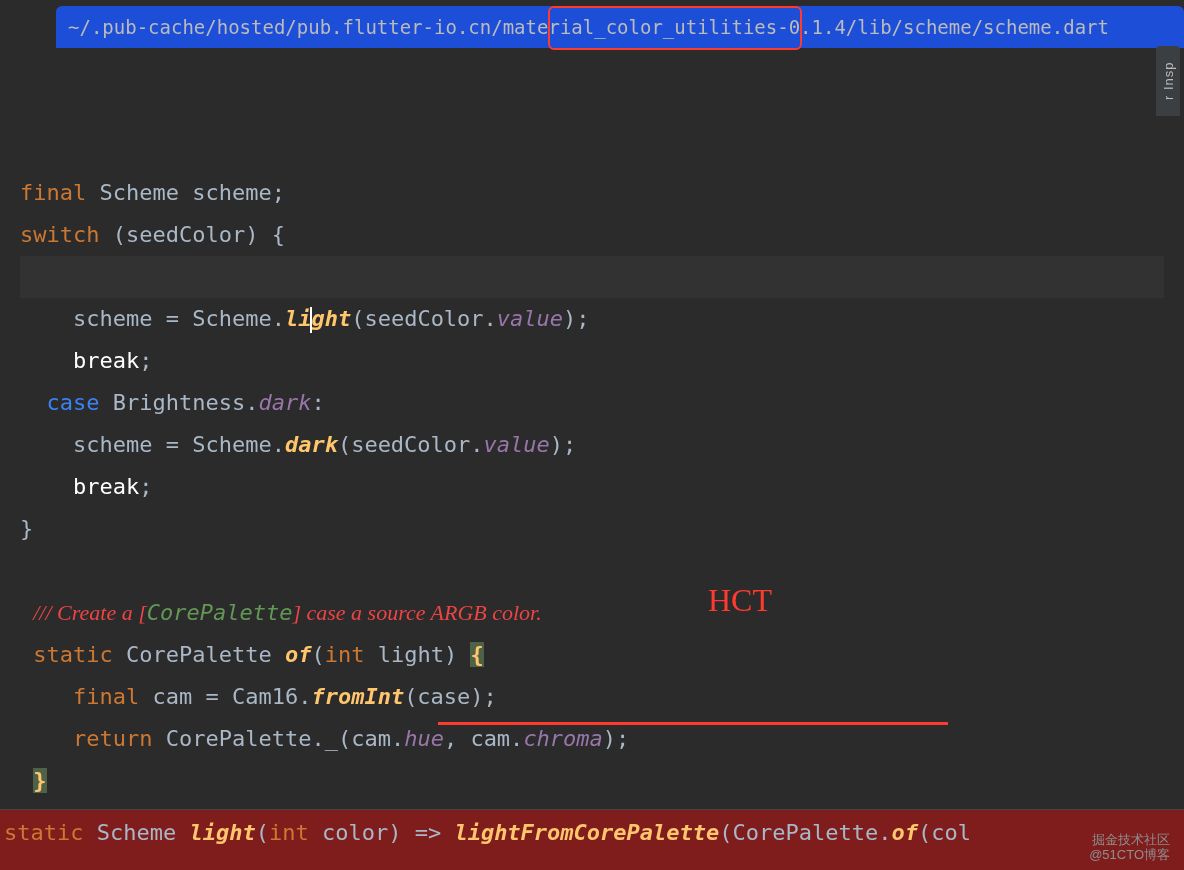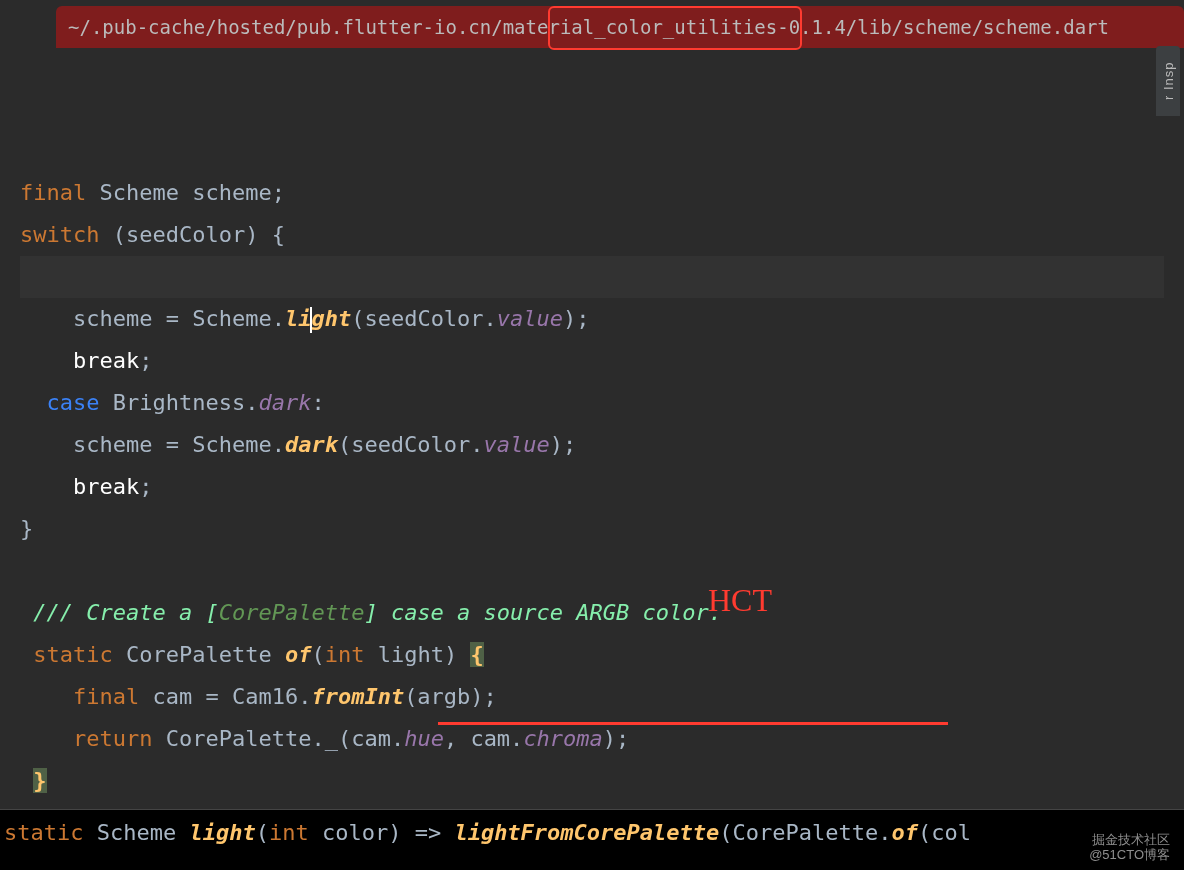--- a/index.html
+++ b/index.html
@@ -1,45 +1,45 @@
 <!DOCTYPE html>
 <html><head>
 <meta charset="utf-8">
 <style>
   html,body{margin:0;padding:0;width:1184px;height:870px;background:#2b2b2b;
     font-family:Menlo,Consolas,monospace;overflow:hidden;}
   .tab-bar{position:absolute;top:6px;left:56px;right:0;height:42px;
-    background:#7f1d1d;border-radius:6px 6px 0 0;display:flex;align-items:center;
+    background:#1d4ed8;border-radius:6px 6px 0 0;display:flex;align-items:center;
     padding:0 12px;color:#bbbbbb;font-size:19px;white-space:nowrap;overflow:hidden;}
   .highlight-box{position:absolute;top:6px;left:548px;width:250px;height:40px;
     border:2px solid #ff3b30;border-radius:6px;pointer-events:none;}
   .tool-tab{position:absolute;top:46px;right:4px;width:24px;height:70px;
     background:#3c3f41;color:#bbbbbb;display:flex;align-items:center;
     justify-content:center;writing-mode:vertical-rl;transform:rotate(180deg);
     font-family:sans-serif;font-size:13px;border-radius:0 0 4px 4px;letter-spacing:1px;}
   .code{position:absolute;top:130px;left:20px;right:20px;font-size:22px;line-height:42px;
     color:#a9b7c6;white-space:pre;}
   .k-final{color:#cc7832;}
   .k-switch{color:#cc7832;}
   .k-case{color:#3b82f6;text-align:center;}
   .k-break{color:#ffffff;}
   .k-static{color:#cc7832;}
   .k-return{color:#cc7832;}
   .k-int{color:#cc7832;}
   .member{color:#9876aa;font-style:italic;}
   .method-i{color:#ffc66d;font-style:italic;font-weight:bold;}
-  .doc{color:#86efac;font-style:italic;}
+  .doc{color:#ef4444;font-style:italic;font-family:Liberation Serif, serif;}
   .doc-ref{color:#629755;font-style:italic;}
   .brace-y{color:#ffc66d;font-weight:bold;}
   .brace-hl{background:#4f6146;}
   .current-line{position:absolute;left:0;right:0;height:42px;background:#323232;}
   .caret{display:inline-block;width:2px;height:26px;background:#ffffff;vertical-align:middle;margin:0 -1px;}
   .hct{position:absolute;top:582px;left:708px;color:#ff3b30;font-size:32px;font-family:Liberation Serif, serif;font-weight:500;}
   .underline{position:absolute;top:722px;left:438px;width:510px;height:3px;background:#ff3b30;}
-  .bottom{position:absolute;bottom:0;left:0;right:0;height:50px;background:#000000;
+  .bottom{position:absolute;bottom:0;left:0;right:0;height:50px;background:#7f1d1d;
     border-top:1px solid #444;padding:10px 4px 0 4px;font-size:22px;color:#a9b7c6;white-space:nowrap;overflow:hidden;}
   .watermark{position:absolute;bottom:8px;right:14px;color:#8e8e8e;font-family:sans-serif;font-size:13px;text-align:right;line-height:15px;}
 </style>
 </head>
 <body>
 
 <div class="tab-bar">
   <span>~/.pub-cache/hosted/pub.flutter-io.cn/material_color_utilities-0.1.4/lib/scheme/scheme.dart</span>
 </div>
 <div class="highlight-box"></div>
@@ -54,21 +54,21 @@
   <span class="k-case">case</span> <span>Brightness</span><span>.</span><span class="member">light</span><span>:</span>
 <div class="current-line" style="top:126px;"></div>    <span style="position:relative">scheme = Scheme.</span><span style="position:relative" class="method-i">li</span><span class="caret" style="position:relative"></span><span style="position:relative" class="method-i">ght</span><span style="position:relative">(seedColor.</span><span style="position:relative" class="member">value</span><span style="position:relative">);</span>
     <span class="k-break">break</span><span>;</span>
   <span class="k-case">case</span> <span>Brightness</span><span>.</span><span class="member">dark</span><span>:</span>
     <span>scheme = Scheme.</span><span class="method-i">dark</span><span>(seedColor.</span><span class="member">value</span><span>);</span>
     <span class="k-break">break</span><span>;</span>
 <span>}</span>
 
  <span class="doc">/// Create a [</span><span class="doc-ref">CorePalette</span><span class="doc">] case a source ARGB color.</span>
  <span class="k-static">static</span> <span>CorePalette</span> <span class="method-i">of</span><span>(</span><span class="k-int">int</span><span> light) </span><span class="brace-y brace-hl">{</span>
-    <span class="k-final">final</span><span> cam = Cam16.</span><span class="method-i">fromInt</span><span>(argb);</span>
+    <span class="k-final">final</span><span> cam = Cam16.</span><span class="method-i">fromInt</span><span>(case);</span>
     <span class="k-return">return</span><span> CorePalette._(cam.</span><span class="member">hue</span><span>, cam.</span><span class="member">chroma</span><span>);</span>
  <span class="brace-y brace-hl">}</span>
 </div>
 
 <div class="hct">HCT</div>
 <div class="underline"></div>
 
 <div class="bottom">
 <span class="k-static">static</span><span> Scheme </span><span class="method-i">light</span><span>(</span><span class="k-int">int</span><span> color) =&gt; </span><span class="method-i">lightFromCorePalette</span><span>(CorePalette.</span><span class="method-i">of</span><span>(col</span>
 </div>

